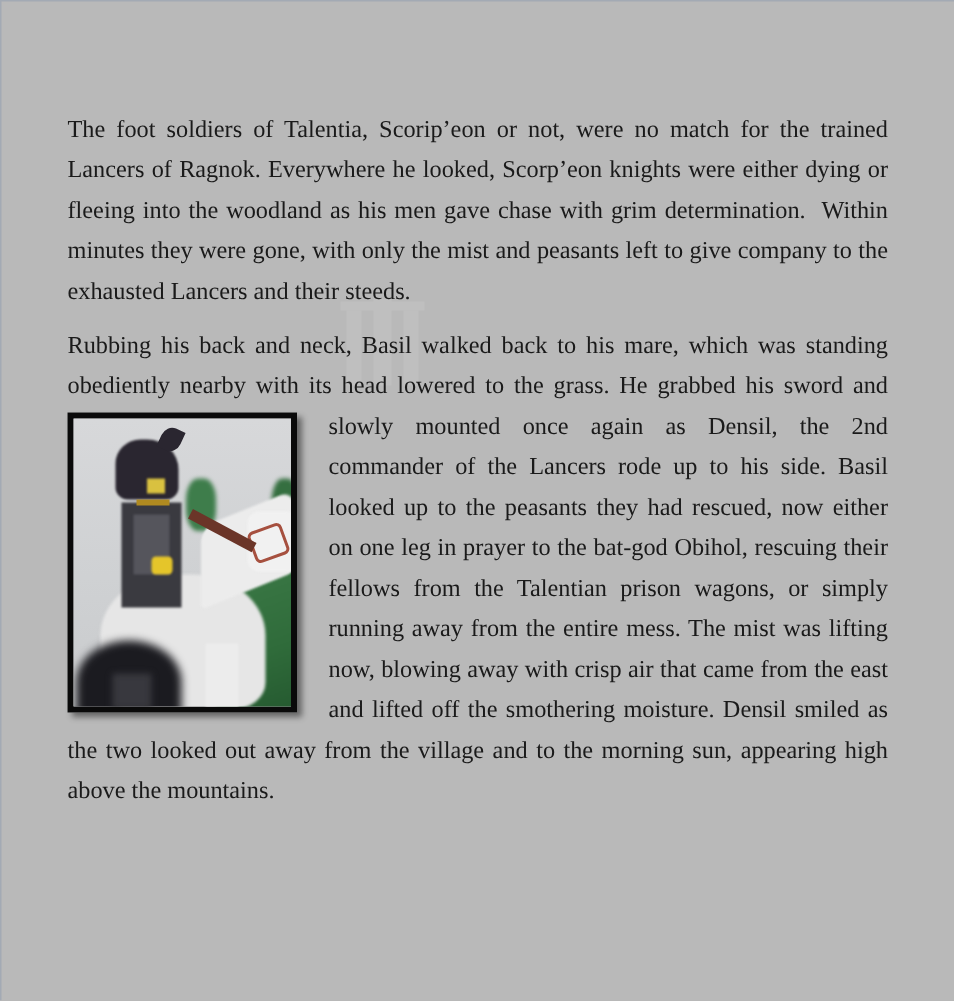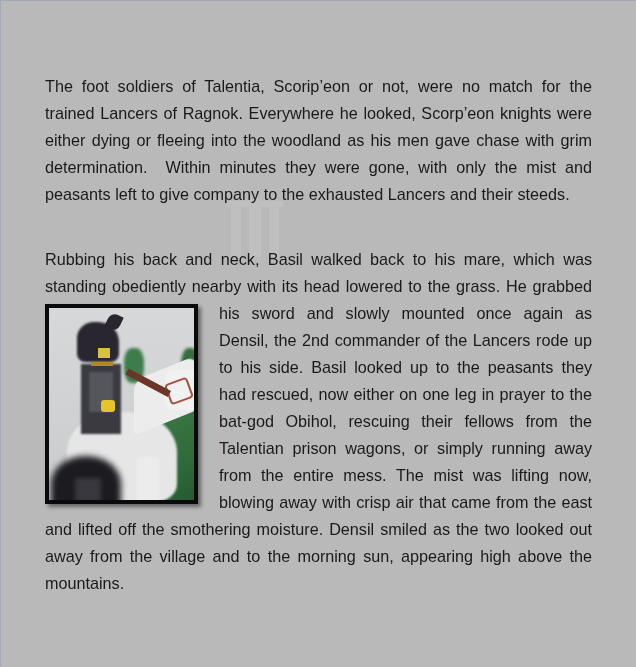--- a/index.html
+++ b/index.html
@@ -14,20 +14,21 @@
     font-family: "Liberation Sans", sans-serif;
   }
   .page {
     position: relative;
     width: 635px;
     height: 666px;
     background: #b9b9b9;
     border-top: 1px solid #a3aab4;
     border-left: 1px solid #a3aab4;
     overflow: hidden;
+    font-family: Liberation Serif, serif;
   }
   .watermark {
     position: absolute;
     left: 222px;
     top: 198px;
     width: 62px;
     height: 58px;
     opacity: 0.22;
   }
   .watermark .wm-col {
@@ -41,21 +42,21 @@
     width: 547px;
     color: #1a1a1a;
     font-size: 16.2px;
     line-height: 27px;
     text-align: justify;
   }
   .text-block p {
     margin: 0;
   }
   .text-block p.para2 {
-    margin-top: 38px;
+    margin-top: 9px;
   }
   .figure {
     float: left;
     width: 145px;
     height: 192px;
     border: 4px solid #0a0a0a;
     margin: 4px 21px 4px 0;
     box-shadow: 3px 3px 4px rgba(0,0,0,0.45);
     position: relative;
     overflow: hidden;

